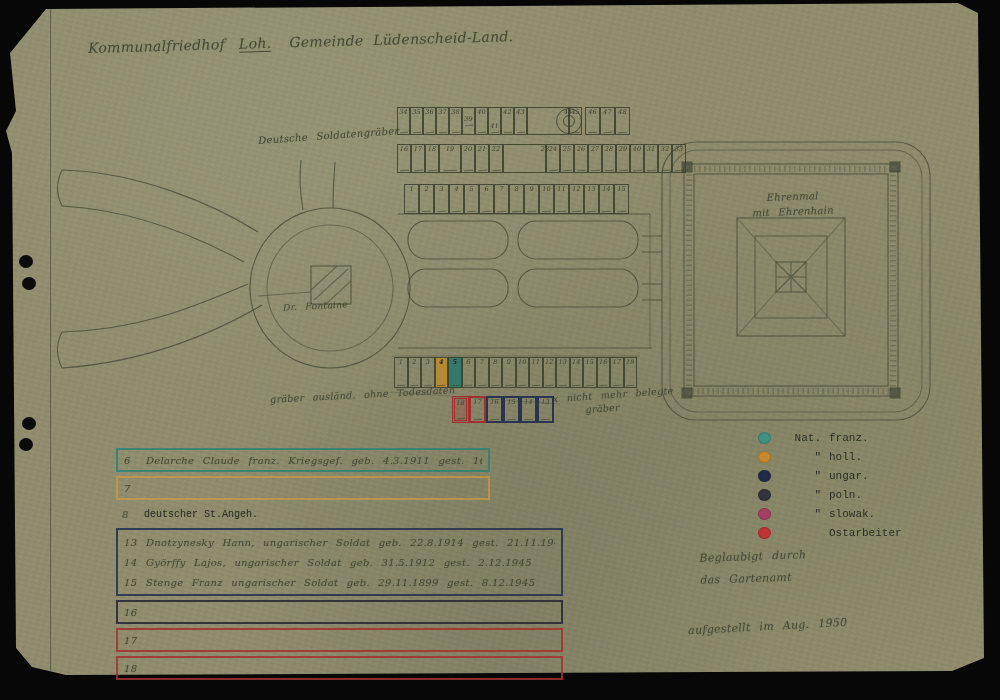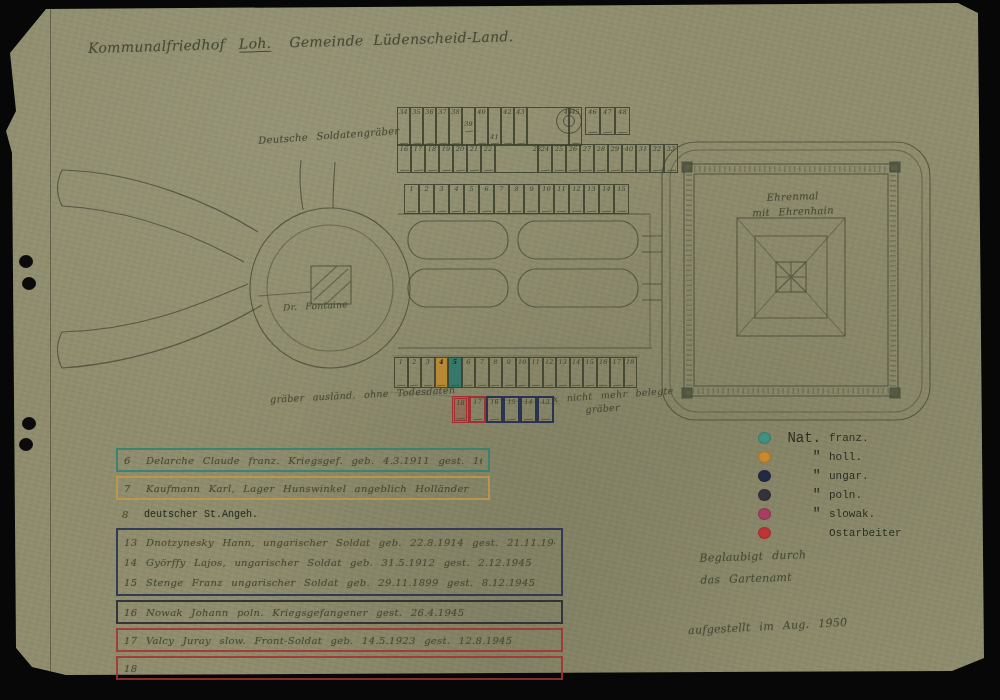--- a/index.html
+++ b/index.html
@@ -51,21 +51,21 @@
   .circle-glyph{position:absolute;left:556px;top:108px;width:24px;height:24px;
     border:1px solid rgba(58,62,44,.8);border-radius:50%;}
   .circle-glyph::after{content:"";position:absolute;left:6px;top:6px;width:10px;height:10px;
     border:1px solid rgba(58,62,44,.8);border-radius:50%;}
   
   .legend{position:absolute;left:758px;top:429px;}
   .legend-item{display:flex;align-items:center;height:18px;margin-bottom:1px;}
   .dot{width:13px;height:12px;border-radius:50%;flex:none;
     box-shadow:0 0 2px rgba(0,0,0,.4) inset;}
   .legend-item .pre{display:inline-block;width:36px;text-align:right;margin-left:14px;
-    font-family:"Liberation Mono",monospace;font-size:14px;color:#2b2f23;}
+    font-family:"Liberation Mono",monospace;font-size:11px;color:#2b2f23;}
   .legend-item .lab{margin-left:8px;font-family:"Liberation Mono",monospace;
     font-size:11px;color:#2b2f23;}
   
   .notes{position:absolute;left:116px;top:448px;width:470px;font-size:10px;}
   .note{display:flex;align-items:center;height:20px;white-space:nowrap;overflow:hidden;}
   .note .no{width:14px;flex:none;}
   .note .tx{margin-left:8px;}
   .note .typed{margin-left:8px;font-size:10px;}
   .nbox{box-sizing:border-box;padding:0 6px;margin-bottom:4px;}
   .nbox.teal{border:2px solid rgba(46,130,114,.85);width:374px;}
@@ -154,21 +154,21 @@
 <div class="lbl hw" style="left:752px;top:191px;font-size:10px;transform:rotate(-2deg);text-align:center;">
   <div>Ehrenmal</div>
   <div style="margin-top:4px;">mit Ehrenhain</div>
 </div>
 <div class="lbl hw" style="left:270px;top:389px;font-size:9.5px;transform:rotate(-3deg);">gräber ausländ. ohne Todesdaten</div>
 <div class="lbl hw" style="left:553px;top:389px;font-size:9.5px;transform:rotate(-4deg);">
   <div>x nicht mehr belegte</div>
   <div style="margin-left:32px;margin-top:2px;">gräber</div>
 </div>
 
-<div class="grow" id="row-top" style="left:397px;top:107px;height:39px;">
+<div class="grow" id="row-top" style="left:397px;top:107px;height:28px;">
     <div class="cell" style="width: 13px;">
       <span class="n">34</span>
       <span class="s"></span>
     </div>
     <div class="cell" style="width: 13px;">
       <span class="n">35</span>
       <span class="s"></span>
     </div>
     <div class="cell" style="width: 13px;">
       <span class="n">36</span>
@@ -232,21 +232,21 @@
       <span class="s"></span>
     </div>
     <div class="cell" style="width: 14px;">
       <span class="n">17</span>
       <span class="s"></span>
     </div>
     <div class="cell" style="width: 14px;">
       <span class="n">18</span>
       <span class="s"></span>
     </div>
-    <div class="cell" style="width: 14px;">
+    <div class="cell" style="width: 22px;">
       <span class="n">19</span>
       <span class="s"></span>
     </div>
     <div class="cell" style="width: 14px;">
       <span class="n">20</span>
       <span class="s"></span>
     </div>
     <div class="cell" style="width: 14px;">
       <span class="n">21</span>
       <span class="s"></span>
@@ -499,21 +499,20 @@
 <div class="notes hw" id="notes">
     <div class="nbox teal">
       <div class="note">
         <span class="no">6</span>
         <span class="tx">Delarche Claude  franz. Kriegsgef.  geb. 4.3.1911  gest. 16.4.1944</span>
       </div>
     </div>
     <div class="nbox orange">
       <div class="note">
         <span class="no">7</span>
-        <span class="tx">Kaufmann Karl, Lager Hunswinkel  angeblich Holländer</span>
       </div>
     </div>
     <div class="nbox plain">
       <div class="note">
         <span class="no">8</span>
         <span class="typed">deutscher St.Angeh.</span>
       </div>
     </div>
     <div class="nbox blue">
       <div class="note">
@@ -525,27 +524,25 @@
         <span class="tx">Györffy Lajos,  ungarischer Soldat  geb. 31.5.1912  gest. 2.12.1945</span>
       </div>
       <div class="note">
         <span class="no">15</span>
         <span class="tx">Stenge Franz  ungarischer Soldat  geb. 29.11.1899  gest. 8.12.1945</span>
       </div>
     </div>
     <div class="nbox dark">
       <div class="note">
         <span class="no">16</span>
-        <span class="tx">Nowak Johann  poln. Kriegsgefangener  gest. 26.4.1945</span>
       </div>
     </div>
     <div class="nbox red">
       <div class="note">
         <span class="no">17</span>
-        <span class="tx">Valcy Juray  slow. Front-Soldat  geb. 14.5.1923  gest. 12.8.1945</span>
       </div>
     </div>
     <div class="nbox red">
       <div class="note">
         <span class="no">18</span>
       </div>
     </div>
   </div>
 
 <div class="cert1 hw">

